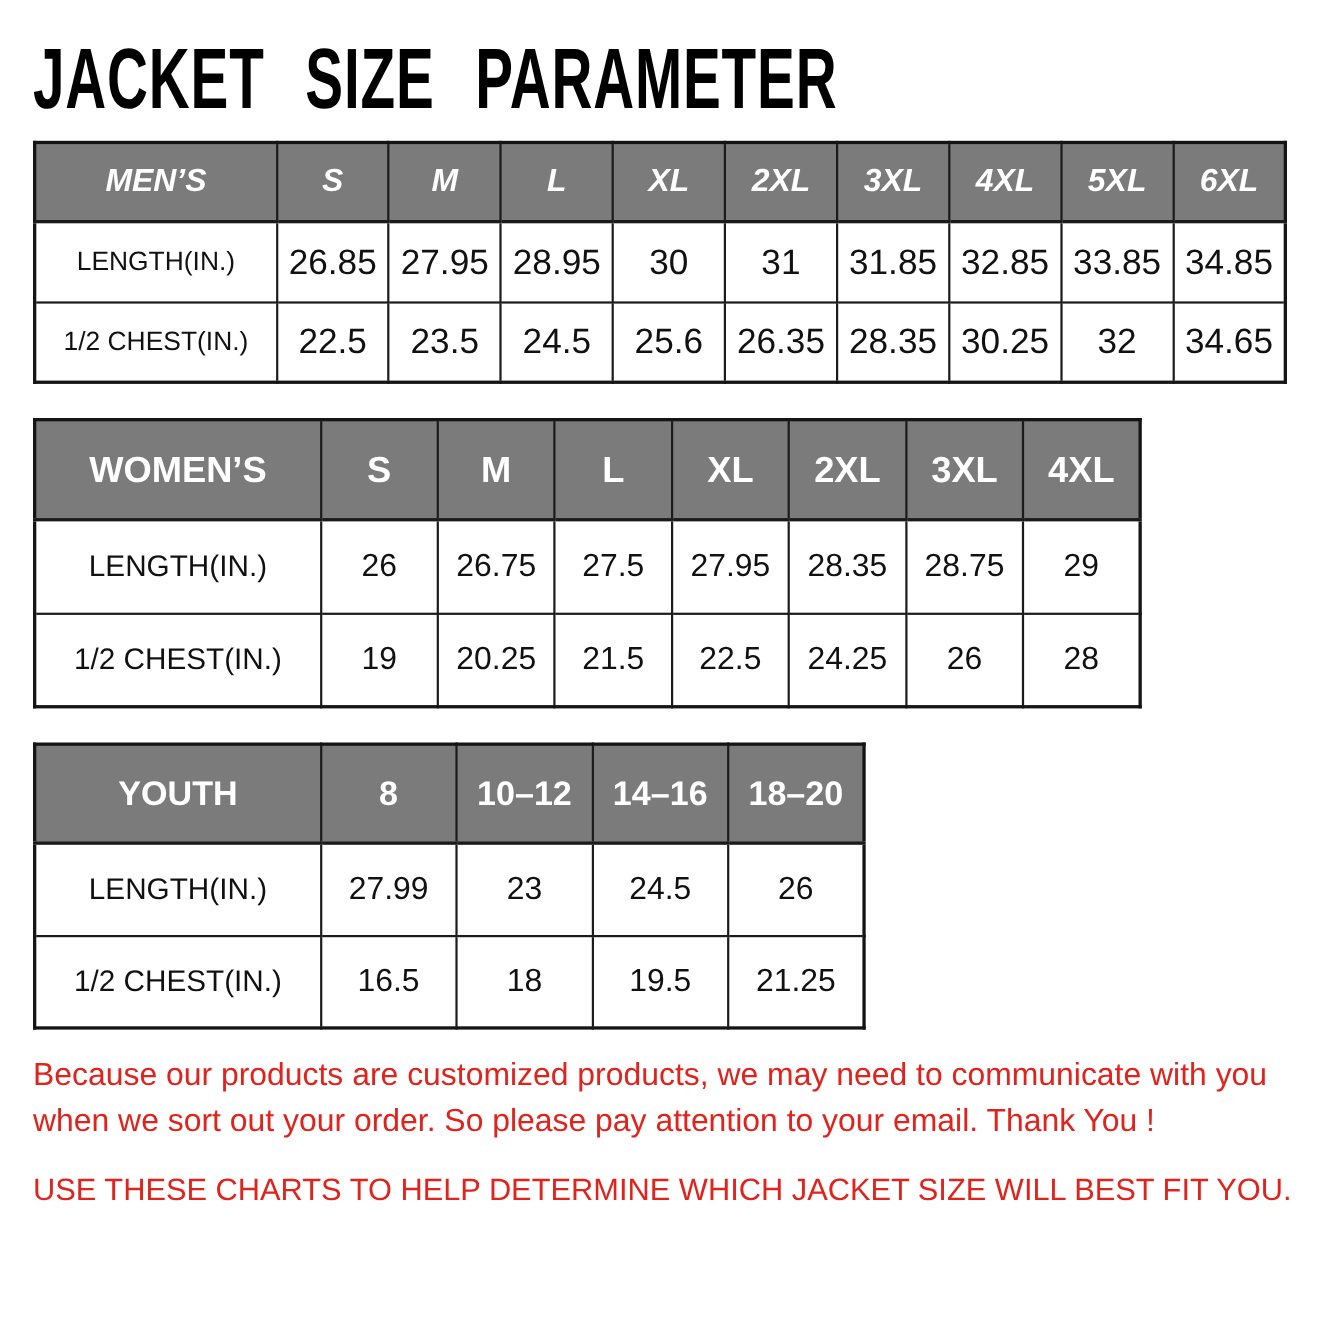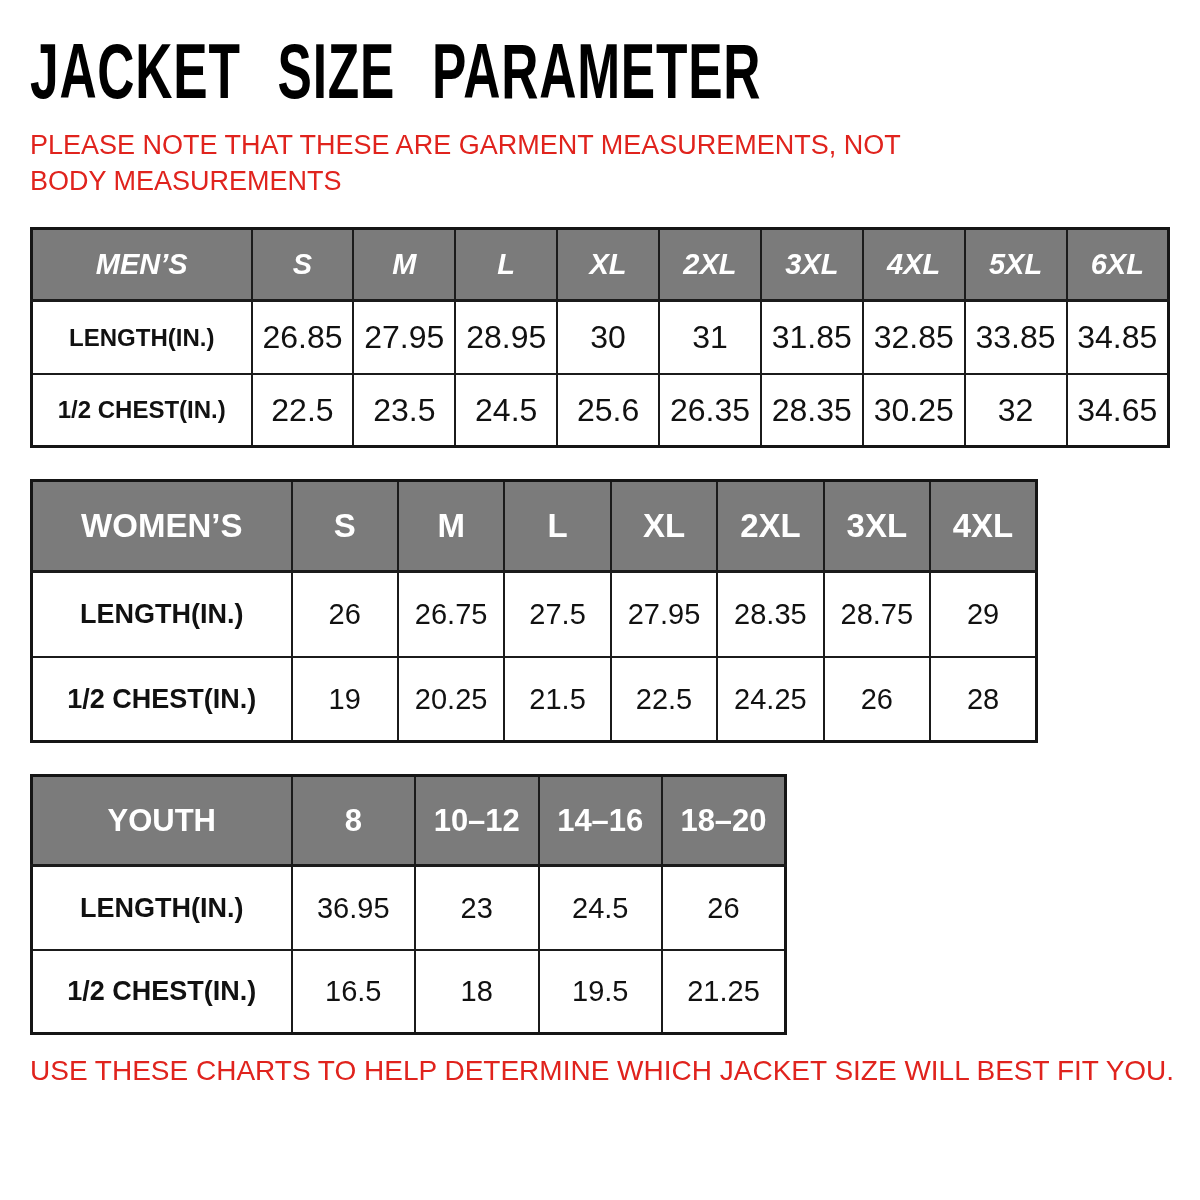--- a/index.html
+++ b/index.html
@@ -48,21 +48,21 @@
     vertical-align: middle;
     padding: 0;
   }
   table.sizes thead th {
     background: #7b7b7b;
     color: #ffffff;
     font-weight: bold;
     border-bottom-width: 3px;
   }
   table.sizes td { color: #111; }
-  td.lbl { font-weight: bold; color: #000; }
+  td.lbl { font-weight: normal; color: #000; }
 
   
   table.mens { width: 1140px; margin-bottom: 31px; }
   table.mens col.first { width: 220px; }
   table.mens thead tr { height: 72px; font-style: italic; }
   table.mens tbody tr { height: 73px; }
   table.mens thead th { font-size: 29px; }
   table.mens td { font-size: 32px; }
   table.mens td.lbl { font-size: 24px; }
 
@@ -99,21 +99,20 @@
     white-space: nowrap;
   }
 </style>
 </head>
 <body>
 
 <div class="page">
 
   <div class="title">JACKET SIZE PARAMETER</div>
 
-  <div class="note">PLEASE NOTE THAT THESE ARE GARMENT MEASUREMENTS, NOT BODY MEASUREMENTS</div>
 
   <table class="sizes mens">
     <colgroup>
       <col class="first">
         <col>
         <col>
         <col>
         <col>
         <col>
         <col>
@@ -223,31 +222,32 @@
         <th>YOUTH</th>
         <th>8</th>
         <th>10–12</th>
         <th>14–16</th>
         <th>18–20</th>
       </tr>
     </thead>
     <tbody>
       <tr>
         <td class="lbl">LENGTH(IN.)</td>
-        <td>36.95</td>
+        <td>27.99</td>
         <td>23</td>
         <td>24.5</td>
         <td>26</td>
       </tr>
       <tr>
         <td class="lbl">1/2 CHEST(IN.)</td>
         <td>16.5</td>
         <td>18</td>
         <td>19.5</td>
         <td>21.25</td>
       </tr>
     </tbody>
   </table>
 
+  <div class="footer-para">Because our products are customized products, we may need to communicate with you when we sort out your order. So please pay attention to your email. Thank You !</div>
 
   <div class="footer-caps">USE THESE CHARTS TO HELP DETERMINE WHICH JACKET SIZE WILL BEST FIT YOU.</div>
 
 </div>
 
 </body></html>

